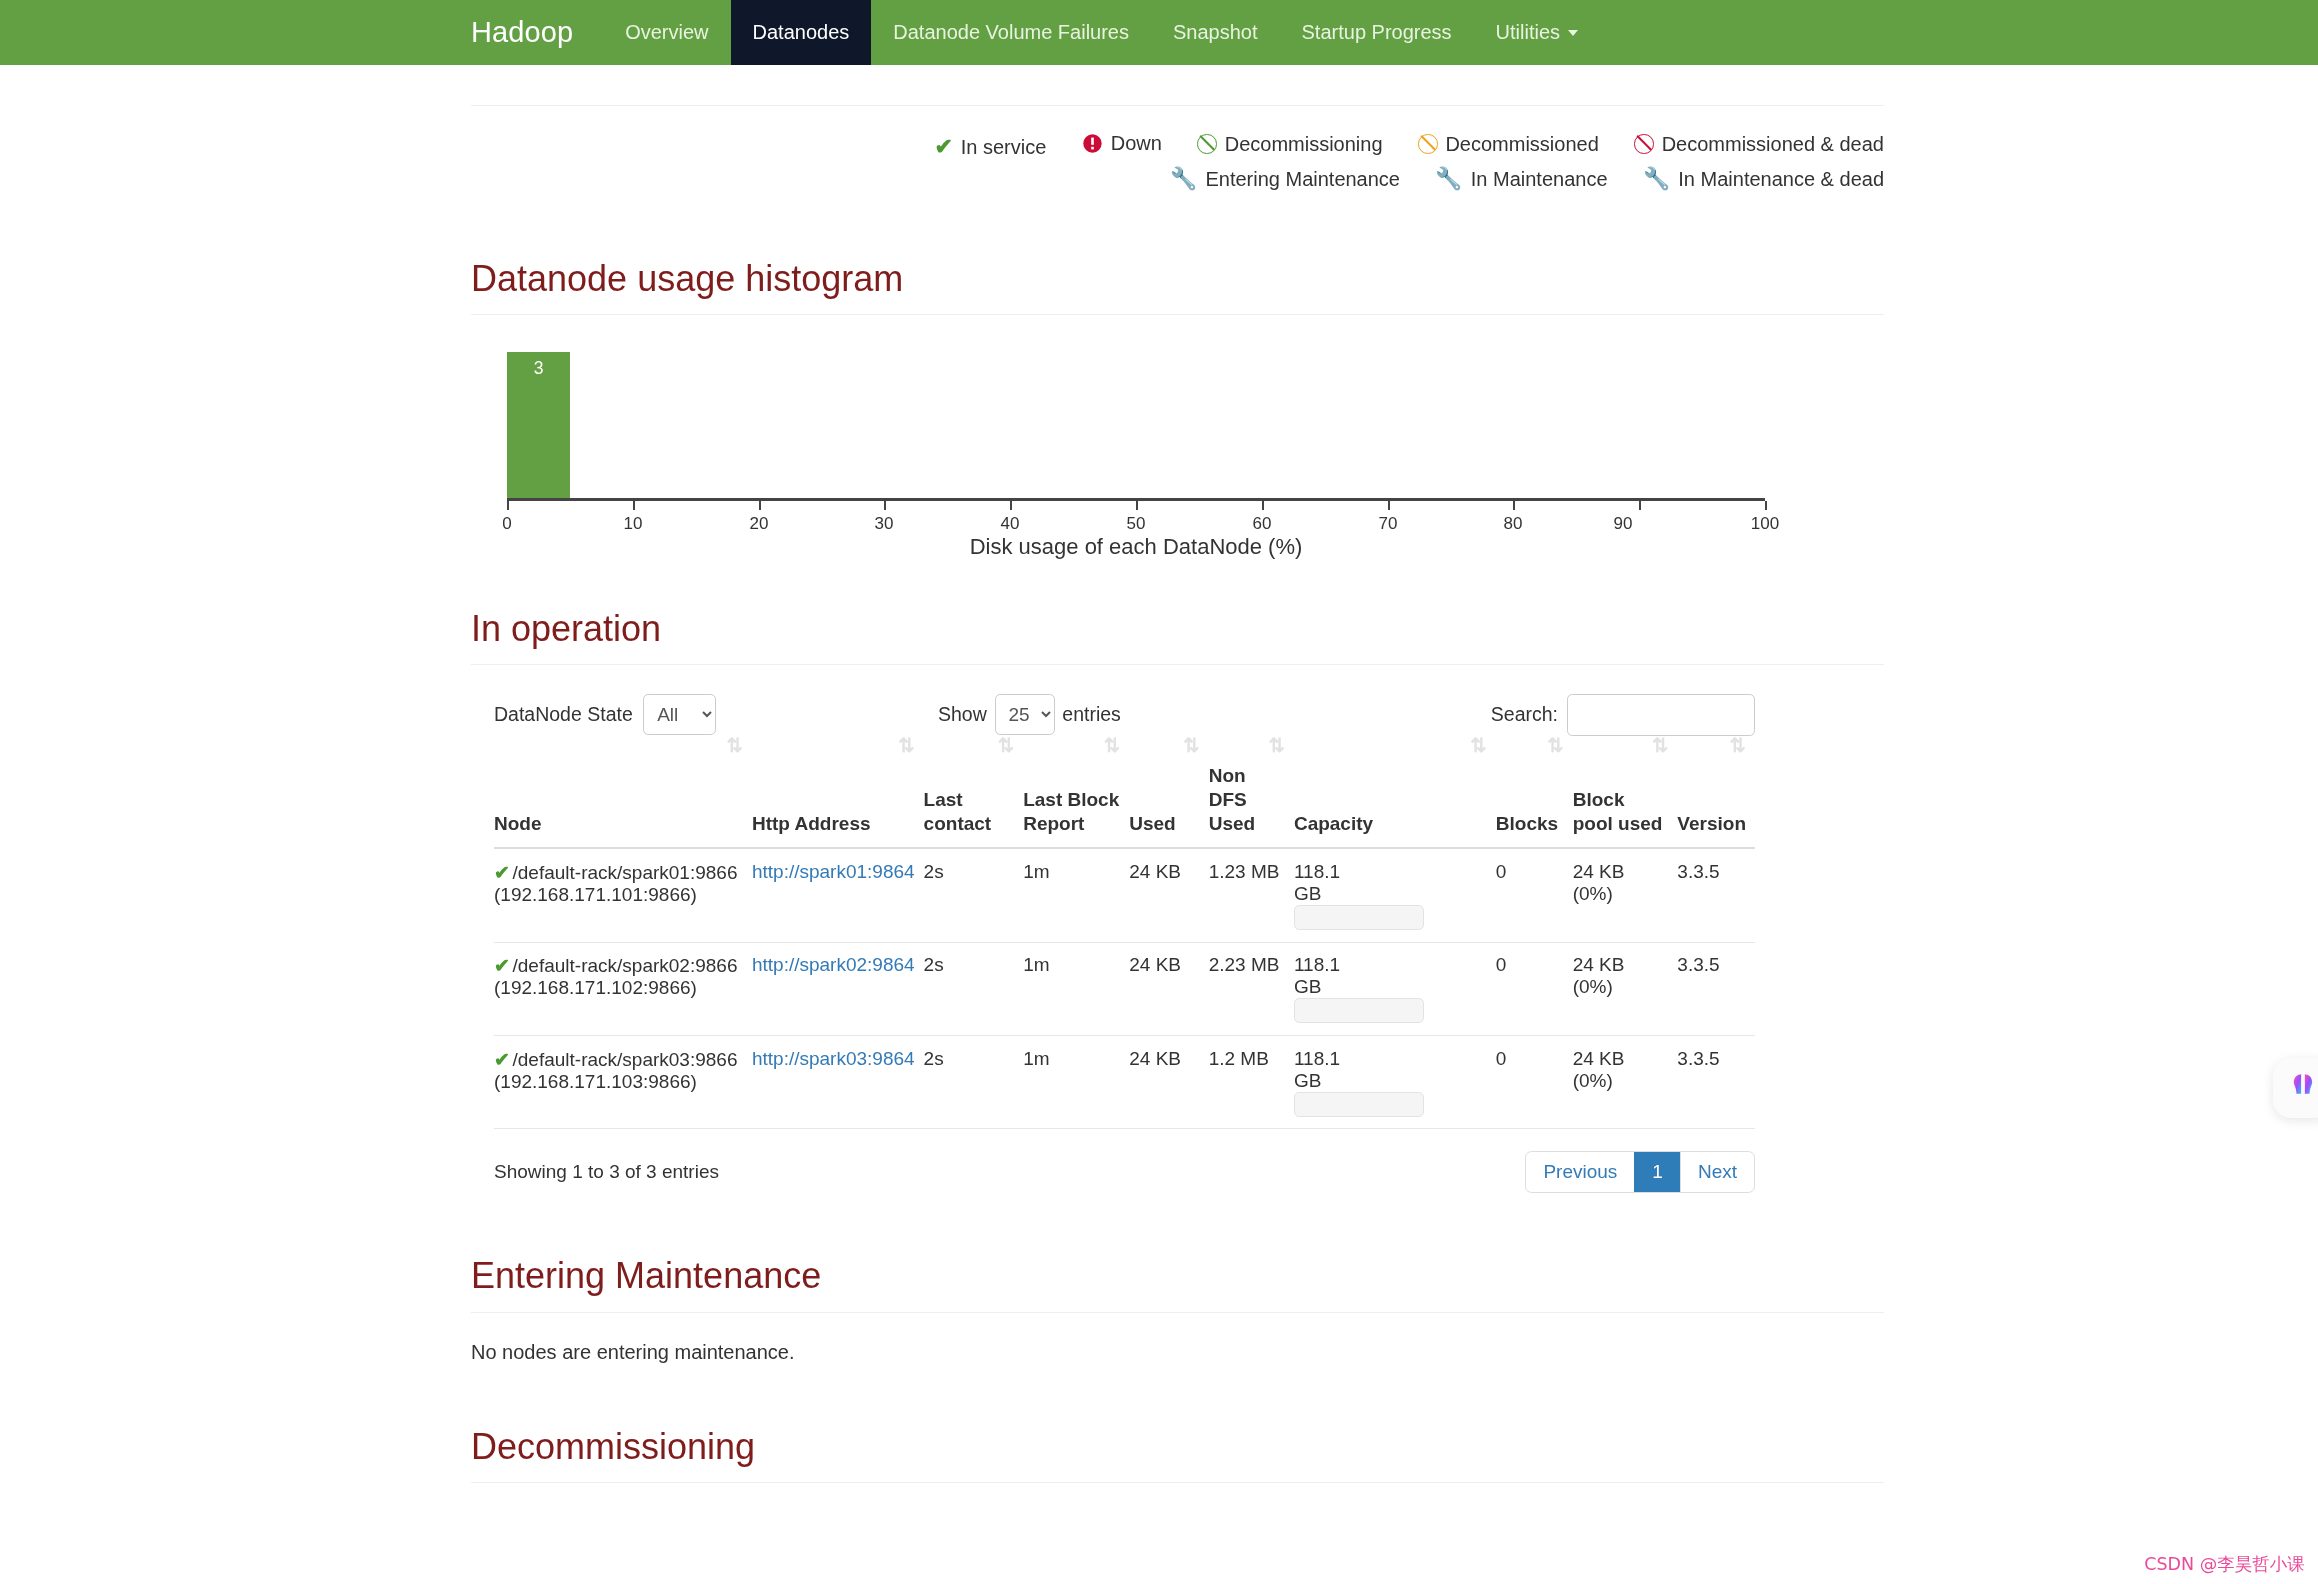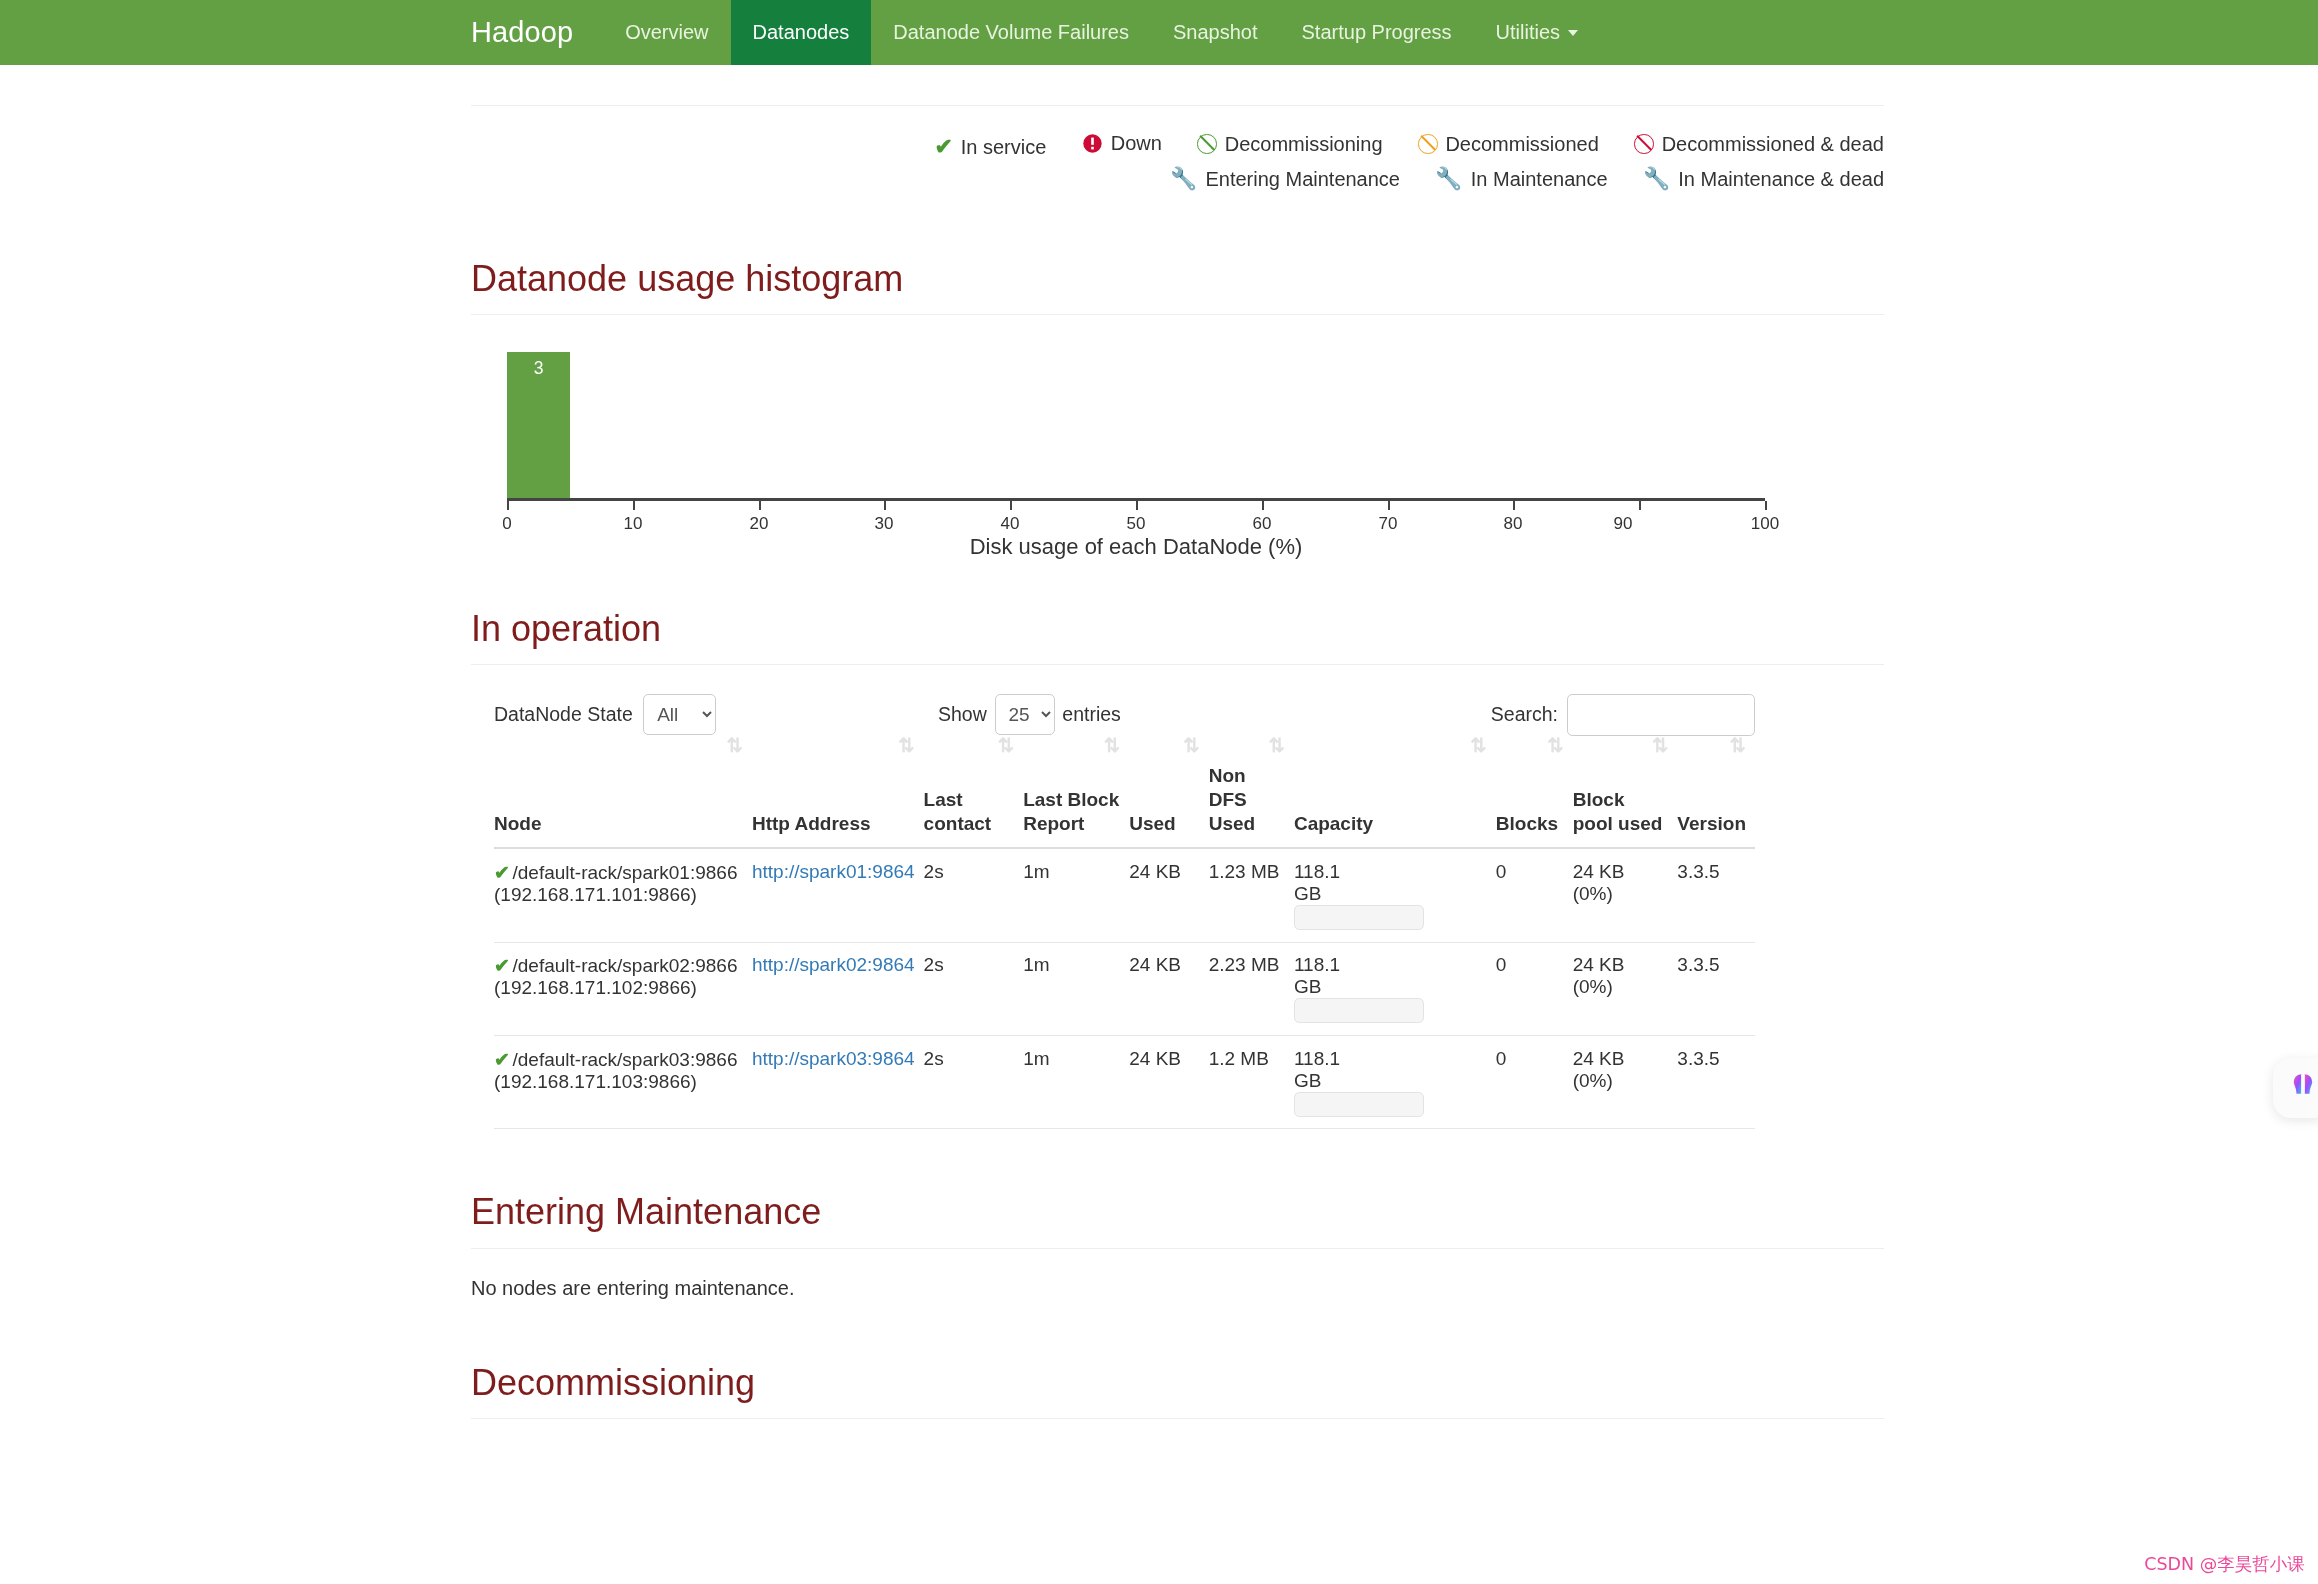--- a/index.html
+++ b/index.html
@@ -30,21 +30,21 @@
     letter-spacing: 0.1px;
   }
   .nav-item {
     display: flex; align-items: center;
     padding: 0 22px;
     color: #e8f3e0;
     font-size: 20px;
     white-space: nowrap;
   }
   .nav-item.active {
-    background: #15803d;
+    background: #0f172a;
     color: #ffffff;
   }
   .caret {
     display:inline-block;
     width:0;height:0;
     margin-left:7.8px;
     border-left:5.8px solid transparent;
     border-right:5.8px solid transparent;
     border-top:6.5px solid #e8f3e0;
   }
@@ -457,20 +457,28 @@
             <td>24 KB</td>
             <td>1.2 MB</td>
             <td><span style="display: inline-block; width: 75px;">118.1 GB</span><span class="cap-bar" style="display: inline-block; vertical-align: middle;"></span></td>
             <td>0</td>
             <td>24 KB (0%)</td>
             <td>3.3.5</td>
           </tr>
         </tbody>
     </table>
 
+    <div class="tfoot">
+      <div>Showing 1 to 3 of 3 entries</div>
+      <div class="pager">
+        <div>Previous</div>
+        <div class="cur">1</div>
+        <div>Next</div>
+      </div>
+    </div>
   </div>
 
   <div class="sec-wrap">
     <h2 class="section">Entering Maintenance</h2>
     <div class="sec-rule"></div>
     <div class="empty-msg">No nodes are entering maintenance.</div>
   </div>
 
   <div class="sec-wrap">
     <h2 class="section">Decommissioning</h2>

